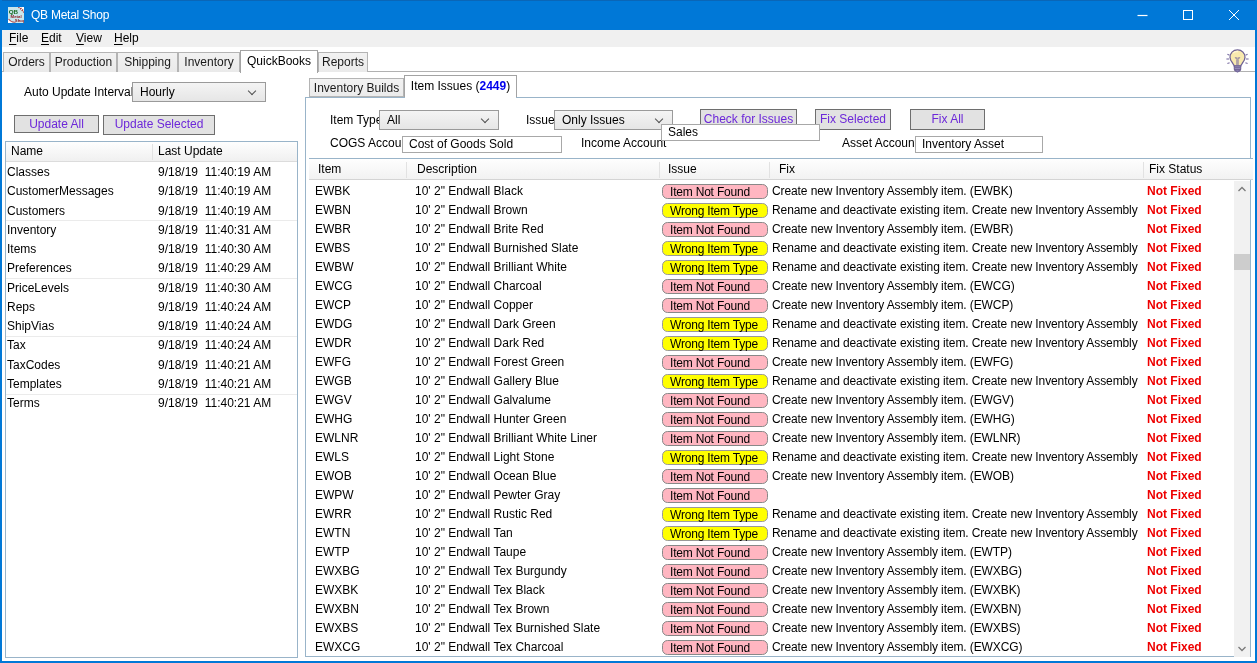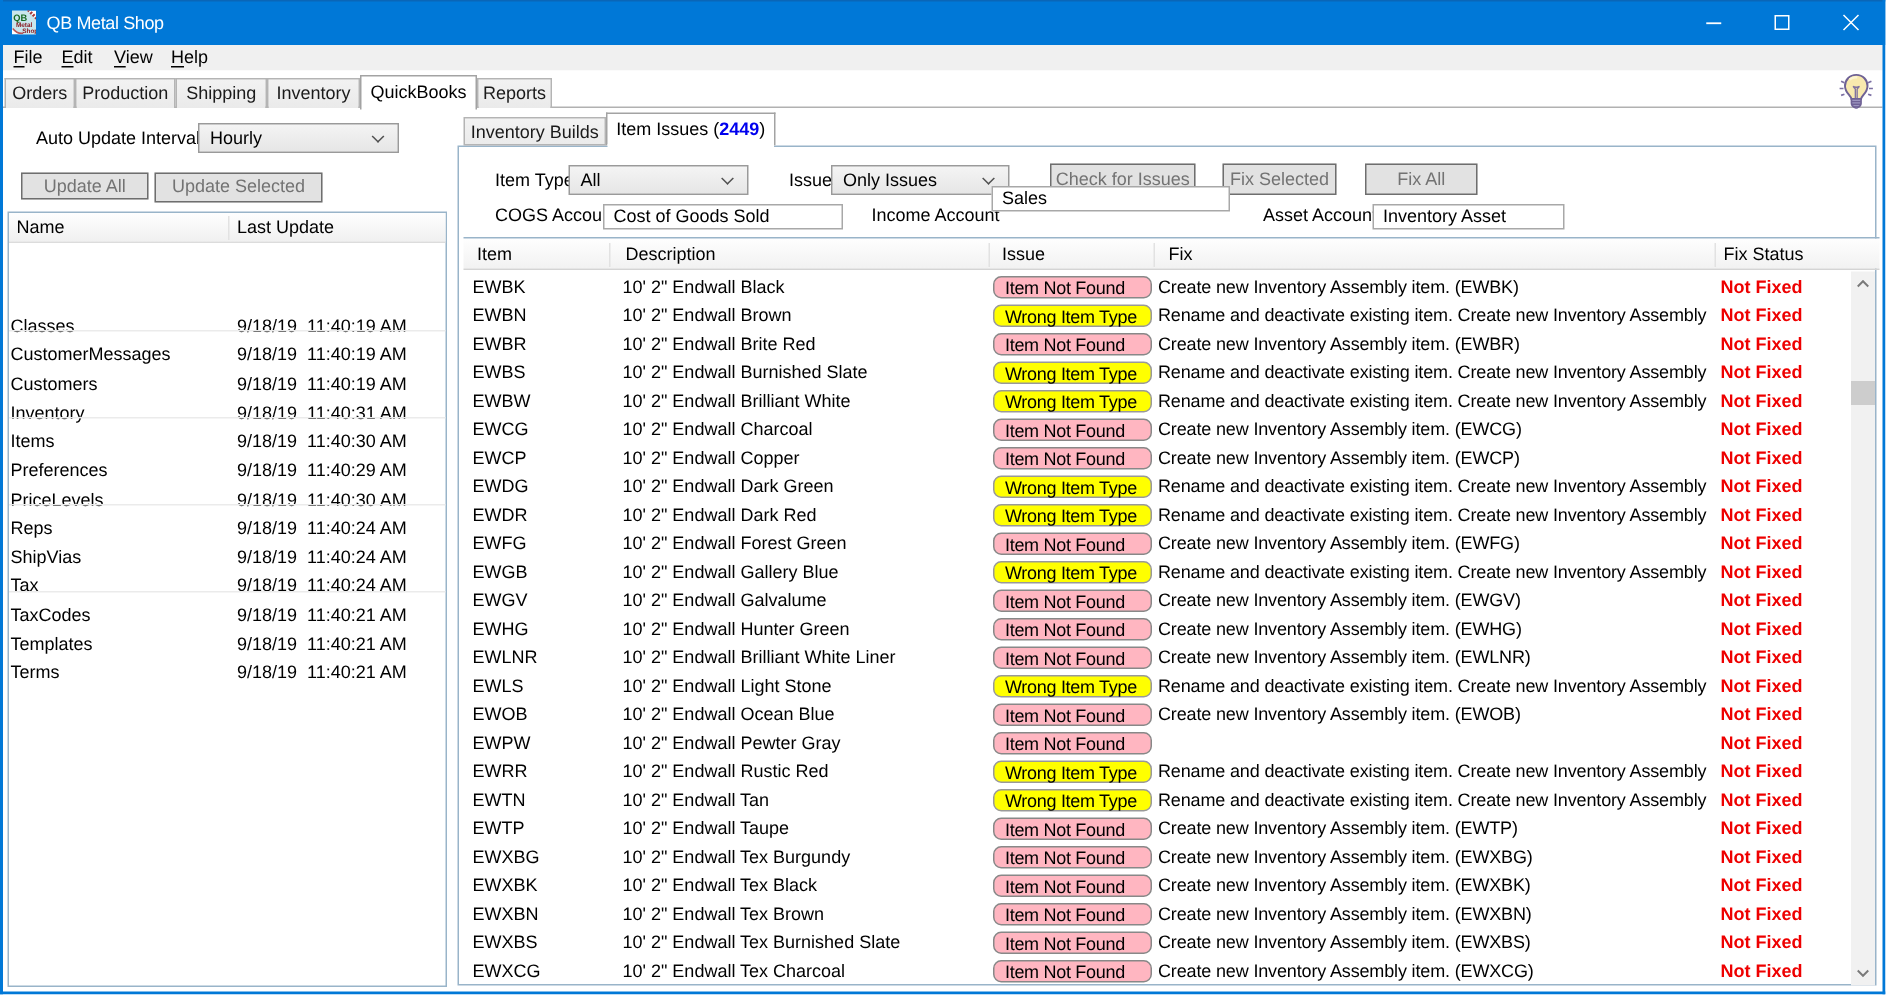--- a/index.html
+++ b/index.html
@@ -13,32 +13,32 @@
 .menuitem{top:30px;height:17px;line-height:17px;color:#000;}
 .menuitem u{text-decoration-thickness:1px;text-underline-offset:2px;}
 
 #tabstrip{left:0;top:47px;width:1257px;height:25px;background:#fff;}
 #tabline{left:2px;top:71px;width:1253px;height:1px;background:#b1b1b1;}
 .tab{top:52px;height:19.5px;background:linear-gradient(#f2f2f2,#eaeaea);border:1px solid #b4b4b4;border-bottom:none;line-height:18.5px;text-align:center;color:#1a1a1a;}
 .tabactive{top:50px;height:23px;background:#fff;border:1px solid #a3a3a3;border-bottom:none;line-height:21px;text-align:center;color:#000;z-index:5;}
 
 .wb{background:#0078d7;z-index:50;}
 
-.btn{background:#e2e2e2;border:1px solid #6e6e6e;text-align:center;color:#737373;}
+.btn{background:#e2e2e2;border:1px solid #6e6e6e;text-align:center;color:#6d28d9;}
 .combo{background:linear-gradient(#f4f4f4,#e6e6e6);border:1px solid #9a9a9a;color:#000;}
 .combo span{position:absolute;left:7px;top:0;line-height:18px;}
 .tbox{background:#fff;border:1px solid #a8a8a8;color:#000;}
 .tbox span{position:absolute;left:6px;top:0;line-height:15px;}
 .chev{position:absolute;width:6px;height:6px;border-left:1.1px solid #505050;border-bottom:1.1px solid #505050;transform:rotate(-45deg);}
 .lbl{line-height:20px;margin-left:12px;}
 
 #ltable{left:5px;top:141px;width:293px;height:517px;border:1px solid #99b4c9;background:#fff;}
 #lhead{position:absolute;left:0;top:0;width:291px;height:20px;background:linear-gradient(#fefefe,#f0f0f0);border-bottom:1px solid #dcdcdc;}
 #lhead .hdivider{position:absolute;left:146px;top:2px;width:1px;height:16px;background:#e2e2e2;}
-.lrow{position:absolute;left:0;width:291px;height:19.25px;line-height:19.25px;margin-top:45px;}
+.lrow{position:absolute;left:0;width:291px;height:19.25px;line-height:19.25px;}
 .lname{position:absolute;left:1px;top:0;}
 .ltime{position:absolute;left:152px;top:0;}
 .lsep{position:absolute;left:0;width:291px;height:1px;background:#ebebeb;}
 
 .rtab{background:linear-gradient(#f2f2f2,#ebebeb);border:1px solid #b4b4b4;text-align:center;color:#1a1a1a;z-index:4;}
 .rtabactive{background:#fff;border:1px solid #a3a3a3;border-bottom:none;text-align:center;color:#000;z-index:6;}
 
 #rpanel{left:305px;top:97px;width:946px;height:560px;border:1px solid #99b4c9;background:#fff;z-index:3;}
 
 #rthead{position:absolute;left:3px;top:60px;width:944px;height:22px;background:linear-gradient(#fefefe,#f2f2f2);border-top:1px solid #99b4c9;border-bottom:1px solid #d4d4d4;}

